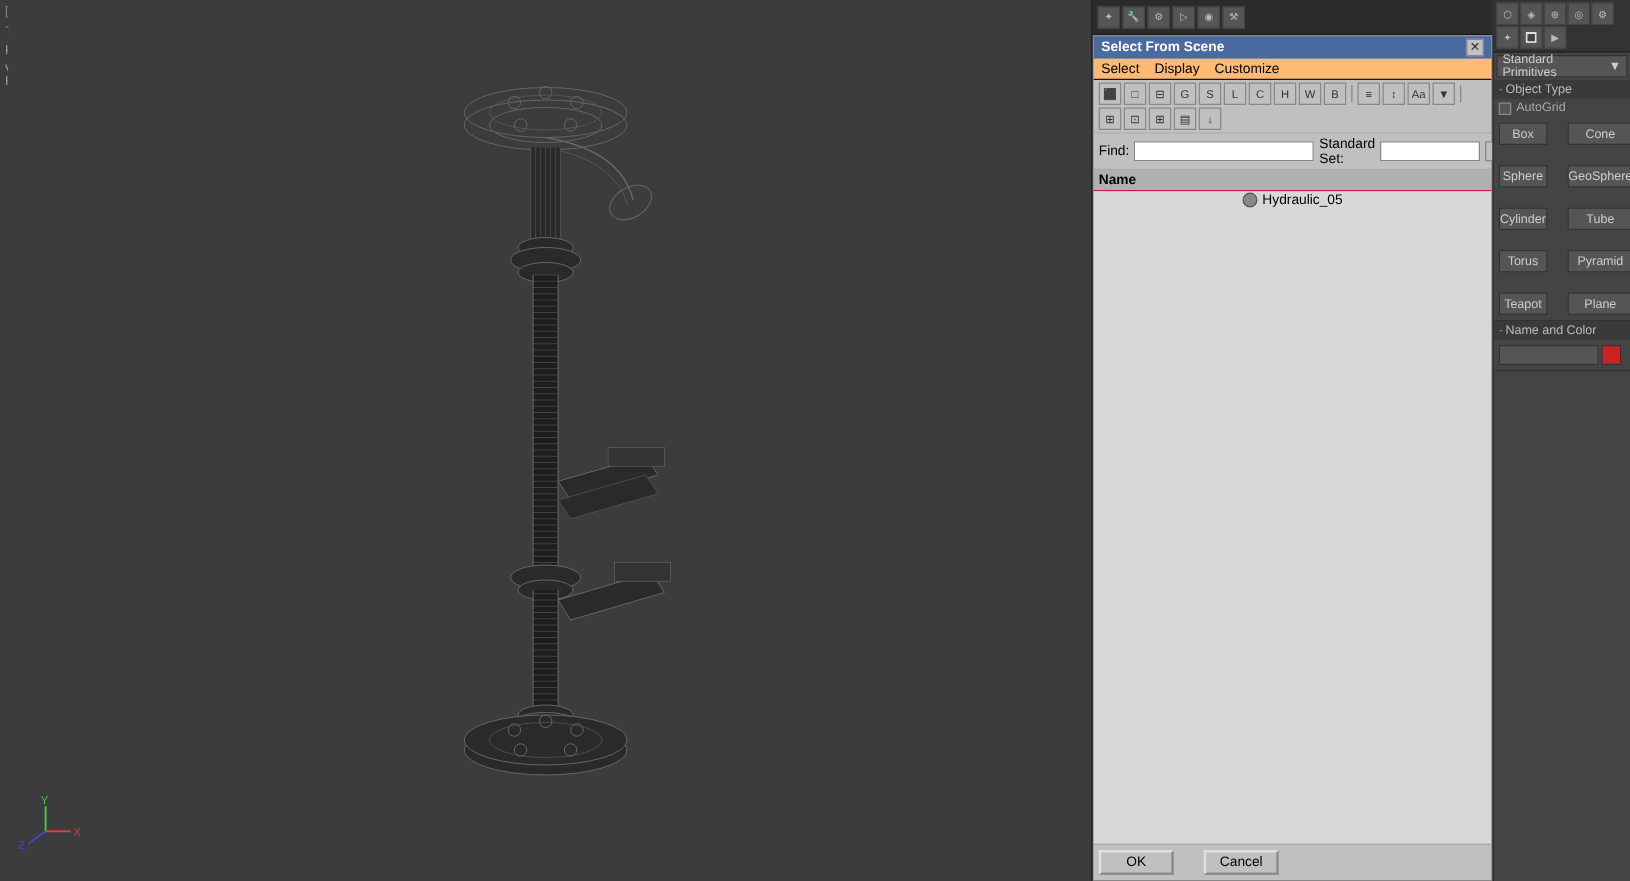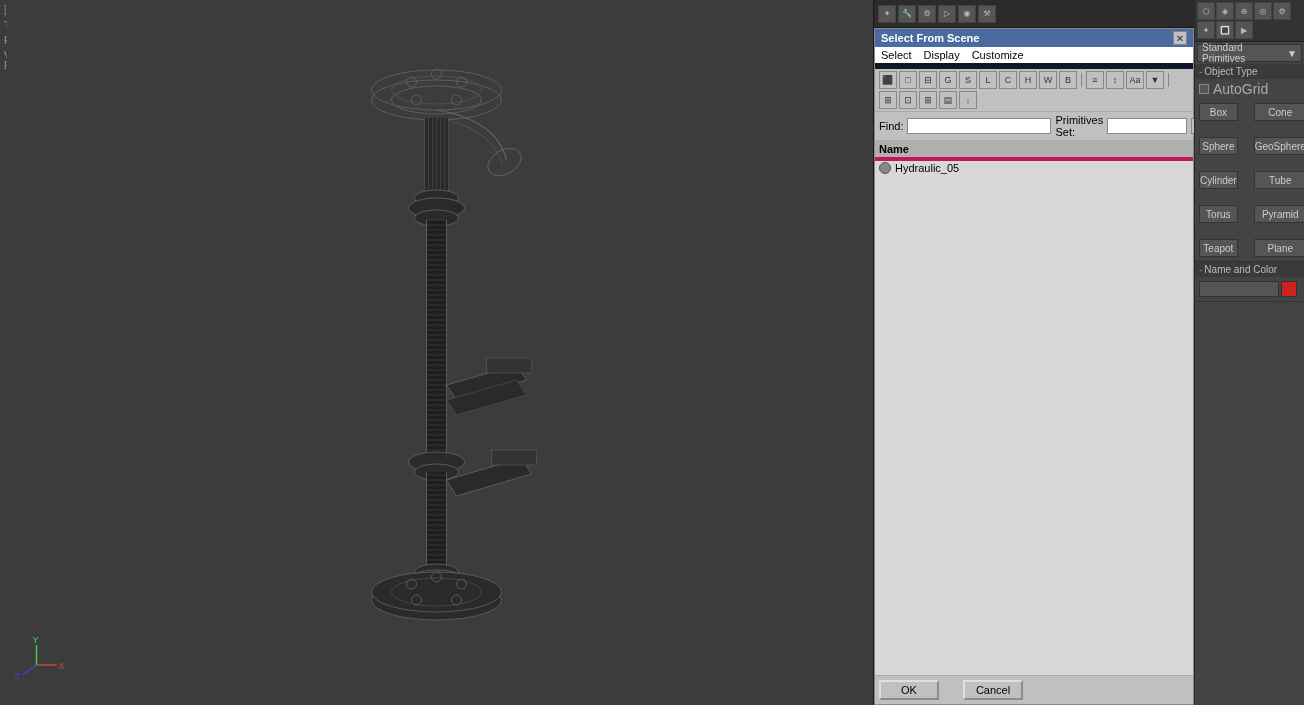--- a/index.html
+++ b/index.html
@@ -119,25 +119,25 @@
       border: 1px solid #888;
       display: flex;
       align-items: center;
       justify-content: center;
       cursor: pointer;
       color: #333;
       font-size: 10px;
     }
 
     .dialog-menubar {
-      background: #ffffff;
+      background: #fdba74;
       display: flex;
       padding: 1px 4px;
       gap: 8px;
-      border-bottom: 6px solid #0f172a;
+      border-bottom: 1px solid #0f172a;
       flex-shrink: 0;
     }
     .dialog-menu-item {
       font-size: 11px;
       color: #000;
       cursor: pointer;
       padding: 1px 2px;
     }
 
     .dialog-toolbar {
@@ -205,21 +205,21 @@
       border: 1px solid #888;
       cursor: pointer;
       font-size: 9px;
       display: flex;
       align-items: center;
       justify-content: center;
     }
 
     .dialog-list-header {
       background: #b0b0b0;
-      border-bottom: 4px solid #be185d;
+      border-bottom: 1px solid #be185d;
       padding: 2px 4px;
       font-size: 11px;
       color: #000;
       font-weight: bold;
       flex-shrink: 0;
     }
 
     .dialog-list {
       flex: 1;
       background: #d8d8d8;
@@ -227,20 +227,21 @@
       min-height: 0;
     }
     .dialog-list-item {
       display: flex;
       align-items: center;
       padding: 1px 4px;
       font-size: 11px;
       color: #000;
       gap: 4px;
       cursor: pointer;
+      justify-content: center;
     }
     .dialog-list-item .item-icon {
       width: 12px;
       height: 12px;
       border-radius: 50%;
       background: #888;
       border: 1px solid #555;
       flex-shrink: 0;
     }
 
@@ -349,21 +350,21 @@
       padding: 2px 4px;
       gap: 4px;
     }
     .autocell-check {
       width: 10px;
       height: 10px;
       border: 1px solid #888;
       background: #555;
     }
     .autocell-label {
-      font-size: 14px;
+      font-size: 10px;
       color: #aaa;
     }
 
     .name-color-section {
       padding: 4px;
     }
     .name-input {
       width: 80px;
       height: 16px;
       background: #555;
@@ -608,21 +609,21 @@
         <div class="d-tb-btn">⊞</div>
         <div class="d-tb-btn">⊡</div>
         <div class="d-tb-btn">⊞</div>
         <div class="d-tb-btn">▤</div>
         <div class="d-tb-btn">↓</div>
       </div>
 
       <div class="dialog-find-row">
         <span class="dialog-find-label">Find:</span>
         <input class="dialog-find-input" type="text" style="">
-        <span class="dialog-sel-label">Primitives Set:</span>
+        <span class="dialog-sel-label">Standard Set:</span>
         <input class="dialog-sel-input" type="text" style="">
         <div class="dialog-find-btns">
           <div class="dialog-find-btn">◁</div>
           <div class="dialog-find-btn">▷</div>
           <div class="dialog-find-btn">▼</div>
         </div>
       </div>
 
       <div class="dialog-list-header">Name</div>
 

